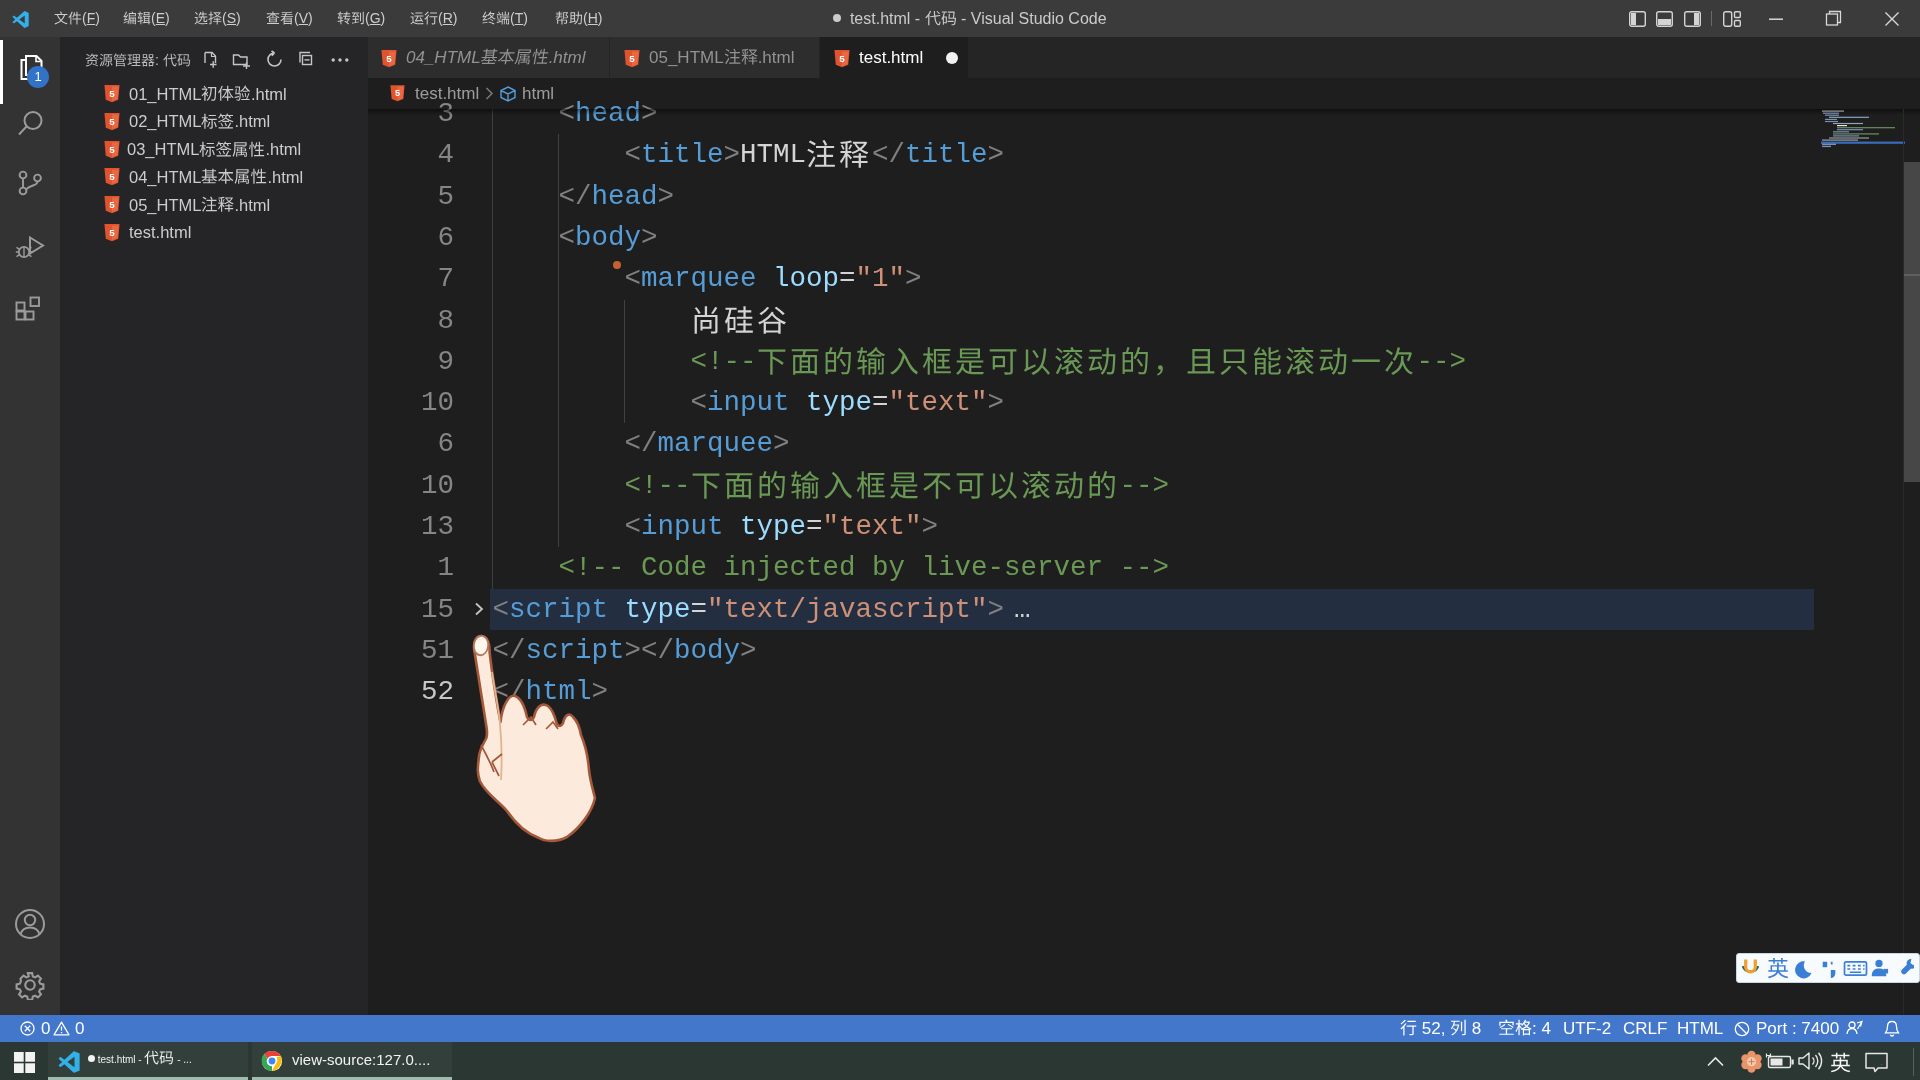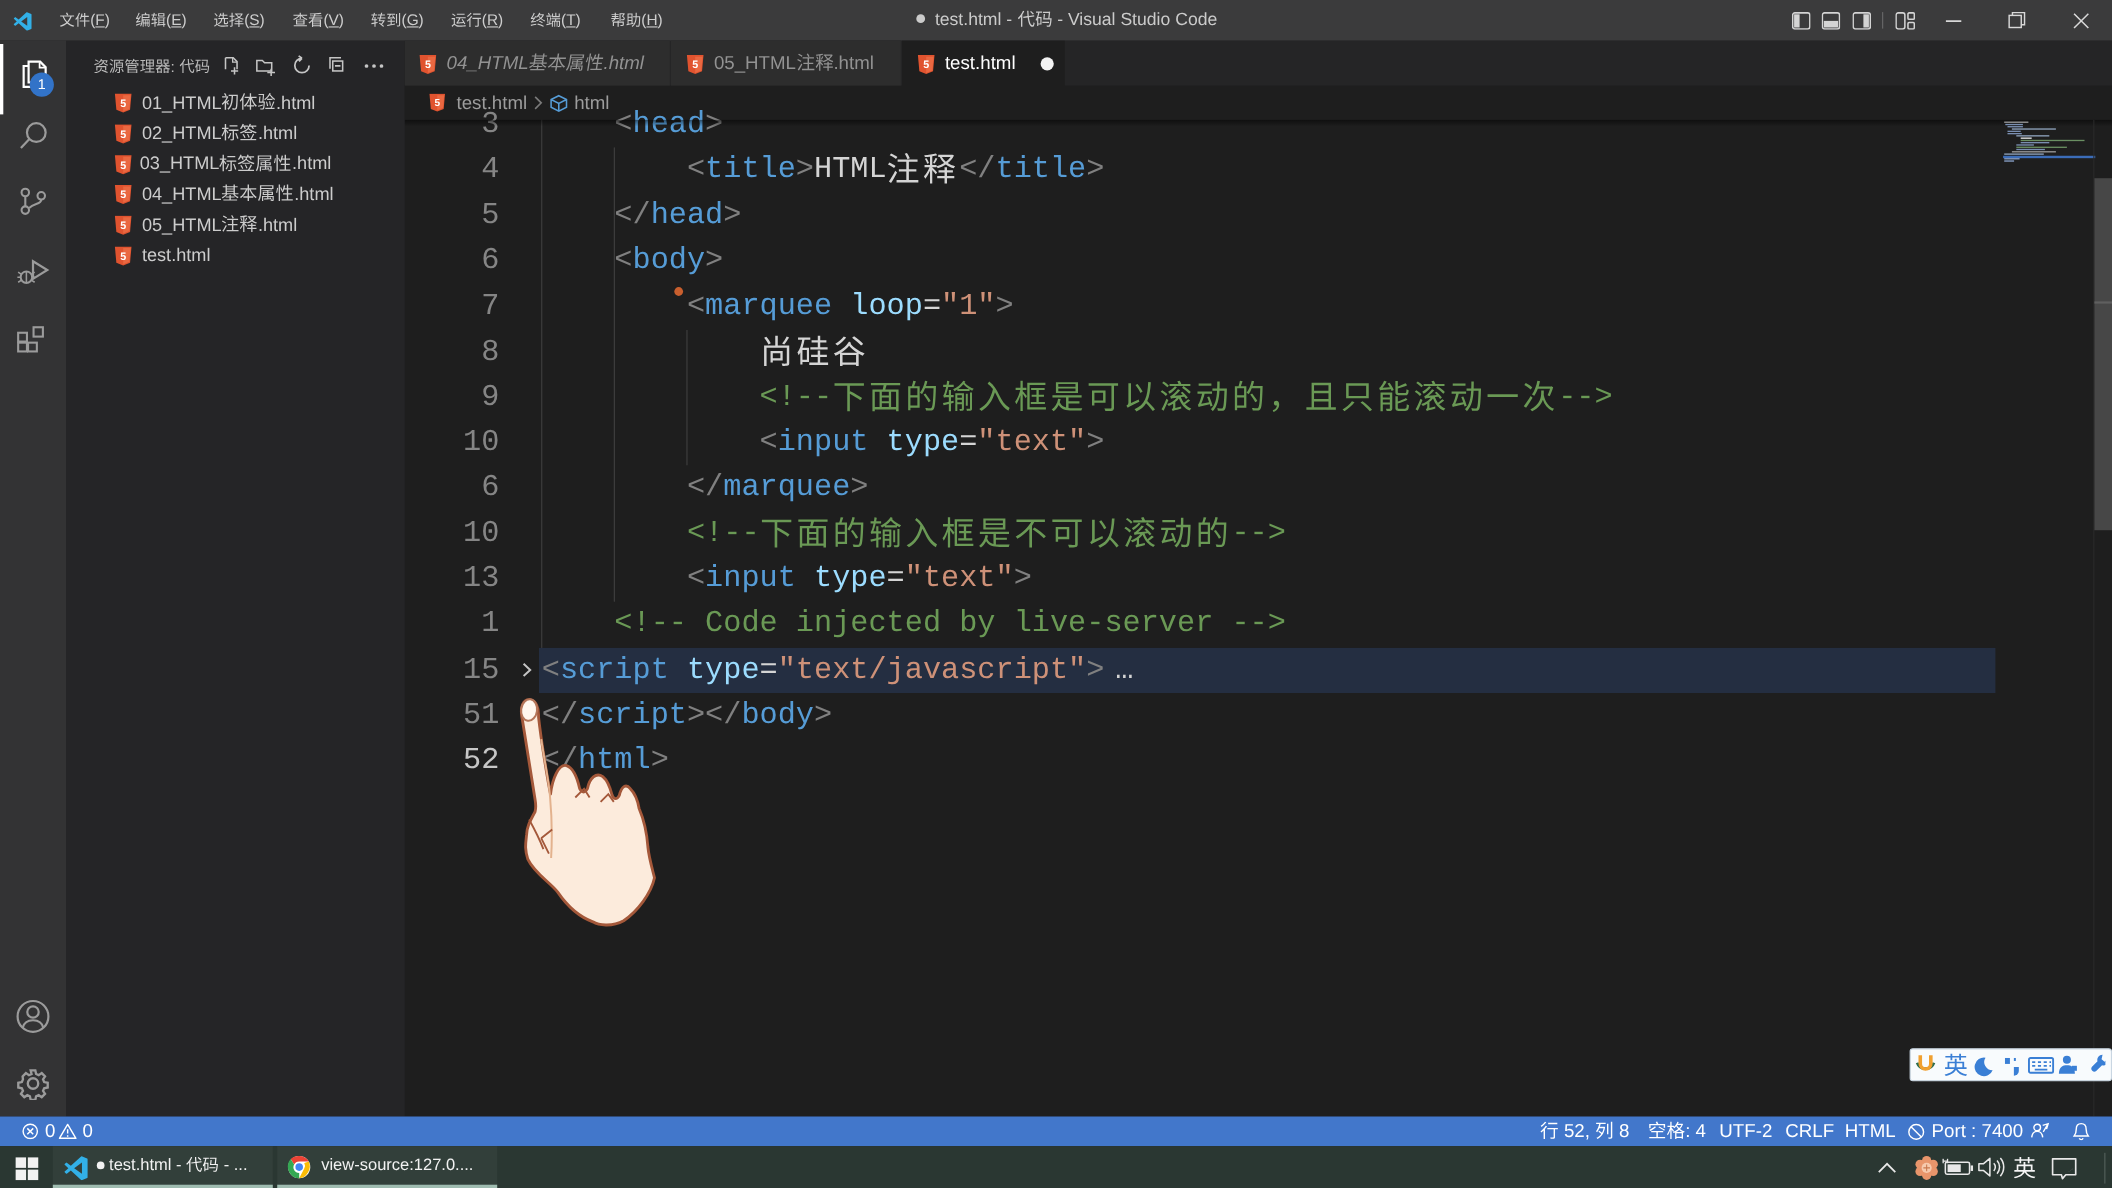--- a/index.html
+++ b/index.html
@@ -707,21 +707,21 @@
 <rect x="0" y="0" width="9.7" height="9.7" fill="#f2f2f2"></rect>
     <rect x="11.3" y="0" width="9.7" height="9.7" fill="#f2f2f2"></rect>
 <rect x="0" y="11.3" width="9.7" height="9.7" fill="#f2f2f2"></rect>
     <rect x="11.3" y="11.3" width="9.7" height="9.7" fill="#f2f2f2"></rect>
   </svg>
 <div class="tbtn" style="left:48px;width:200px"></div>
 <div class="tund" style="left:48px;width:200px;top:1077px"></div>
 <svg style="position:absolute;left:58px;top:1051px" width="22" height="22" viewBox="0 0 100 100">
 <path fill="#32b0e7" d="M96.5 9.9 74 .7 a3 3 0 0 0 -2.5 .6 L29.1 40 12.4 27.3 a2 2 0 0 0 -2.6 .1 L3.7 32.9 a2 2 0 0 0 0 3 L18.9 50 3.7 64.1 a2 2 0 0 0 0 3 l6.1 5.5 a2 2 0 0 0 2.6 .1 L29.1 60 l42.4 38.7 a3 3 0 0 0 2.5 .6 l22.5 -9.2 a3 3 0 0 0 1.8 -2.8 V12.7 a3 3 0 0 0 -1.8 -2.8 Z M75 73.3 42.8 50 75 26.7 Z"></path>
   </svg>
-<div style="position:absolute;left:88px;top:1042px;height:35px;line-height:35px;color:#f2f2f2;font-size:15px"><span style="display:inline-block;width:7px;height:7px;border-radius:50%;background:#f2f2f2;vertical-align:1.5px"></span> test.html - <svg class="ck" width="30.0" height="15.0" viewBox="0 0 30.0 15.0" style="vertical-align:-1.8px;" fill="currentColor">
+<div style="position:absolute;left:88px;top:1042px;height:35px;line-height:35px;color:#f2f2f2;font-size:10px"><span style="display:inline-block;width:7px;height:7px;border-radius:50%;background:#f2f2f2;vertical-align:1.5px"></span> test.html - <svg class="ck" width="30.0" height="15.0" viewBox="0 0 30.0 15.0" style="vertical-align:-1.8px;" fill="currentColor">
       <use href="#z4ee3" transform="translate(0,13.2) scale(0.0150,-0.0150)"></use>
       <use href="#z7801" transform="translate(15,13.2) scale(0.0150,-0.0150)"></use>
     </svg> - ...</div>
 <div class="tbtn" style="left:252px;width:200px"></div>
 <div class="tund" style="left:252px;width:200px;top:1077px"></div>
 <svg style="position:absolute;left:261px;top:1050px" width="22" height="22" viewBox="0 0 48 48">
 <circle cx="24" cy="24" r="22" fill="#fff"></circle>
 <path d="M24 2 a22 22 0 0 1 19 11 L24 13 a11 11 0 0 0 -10 6 L7 8 A22 22 0 0 1 24 2Z" fill="#ea4335"></path>
 <path d="M43 13 a22 22 0 0 1 -2 22 22 22 0 0 1 -17 11 L34 27 a11 11 0 0 0 0 -11Z" fill="#fbbc05"></path>
 <path d="M7 8 14 19 a11 11 0 0 0 4 15 11 11 0 0 0 6 1.6 L24 46 A22 22 0 0 1 5 35 22 22 0 0 1 7 8Z" fill="#34a853"></path>

